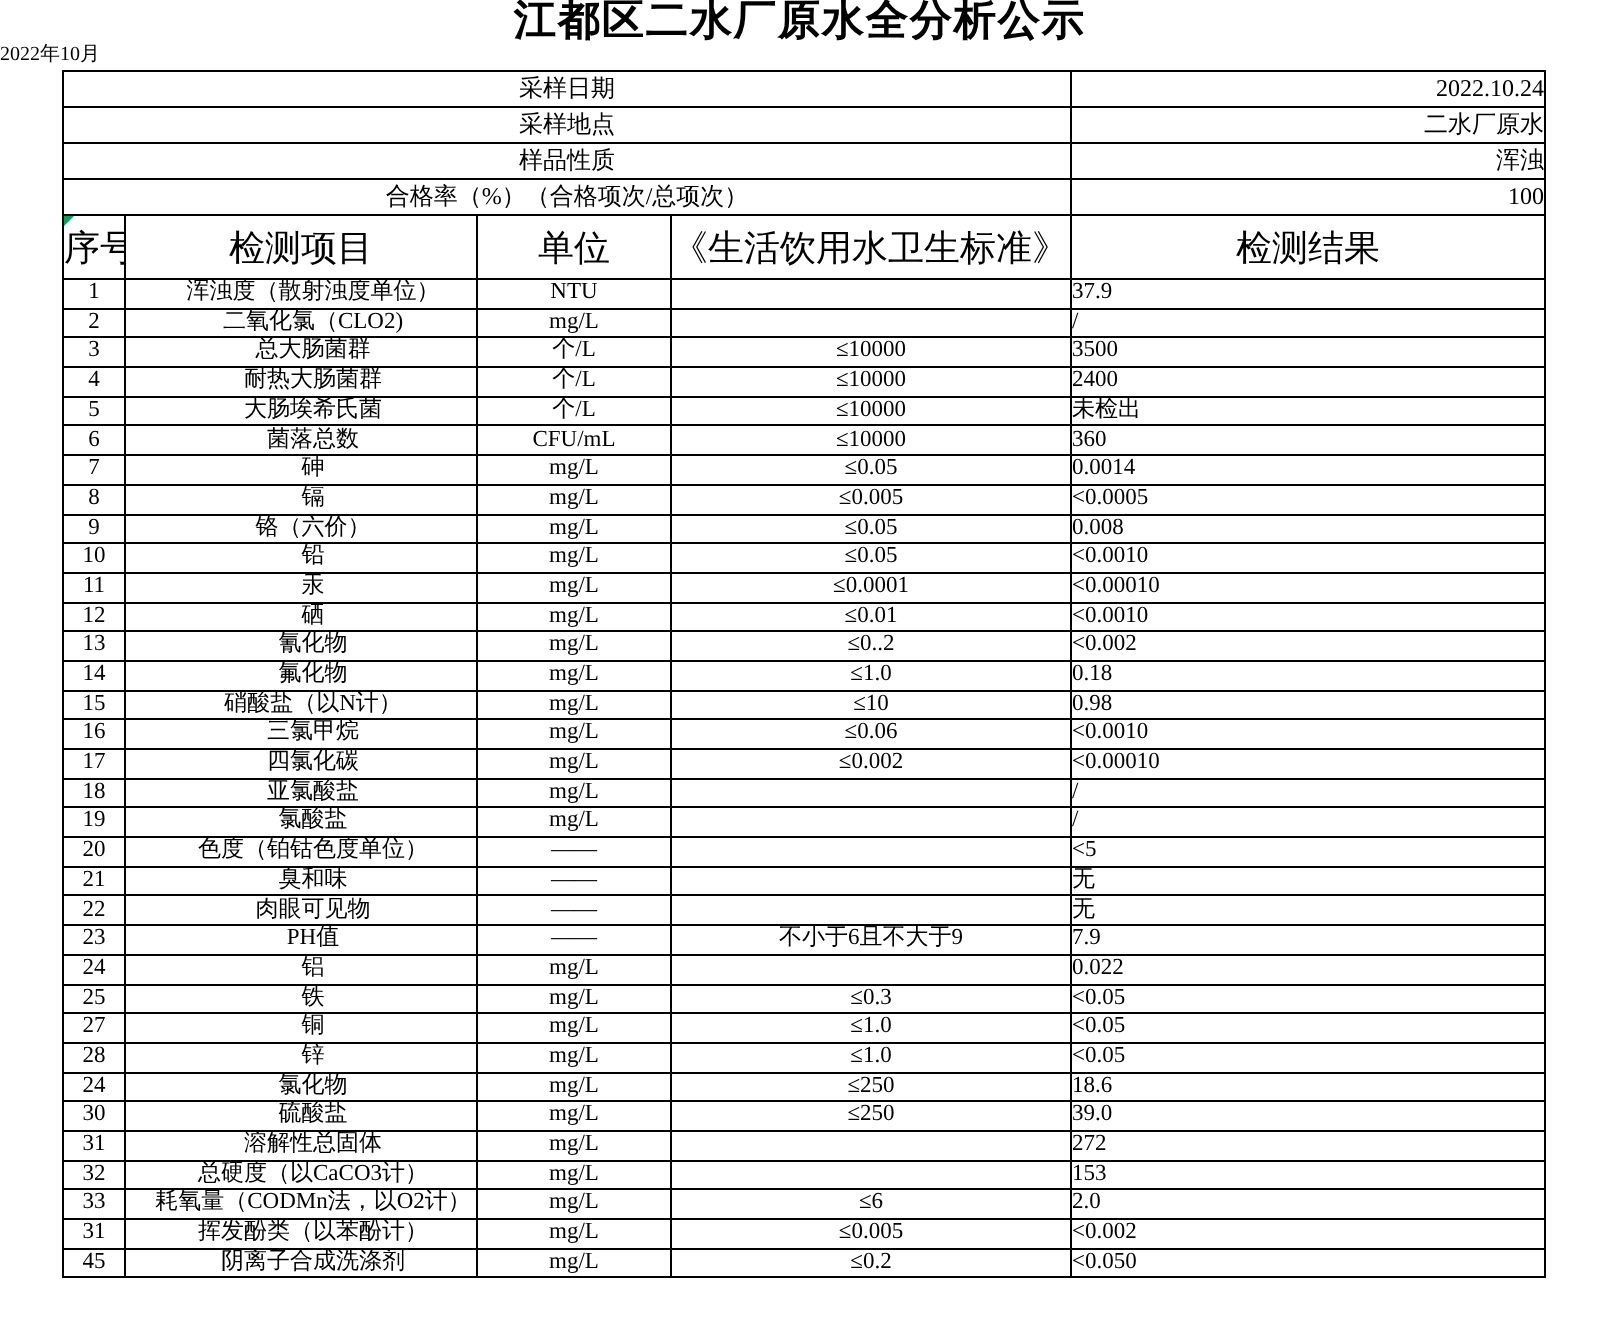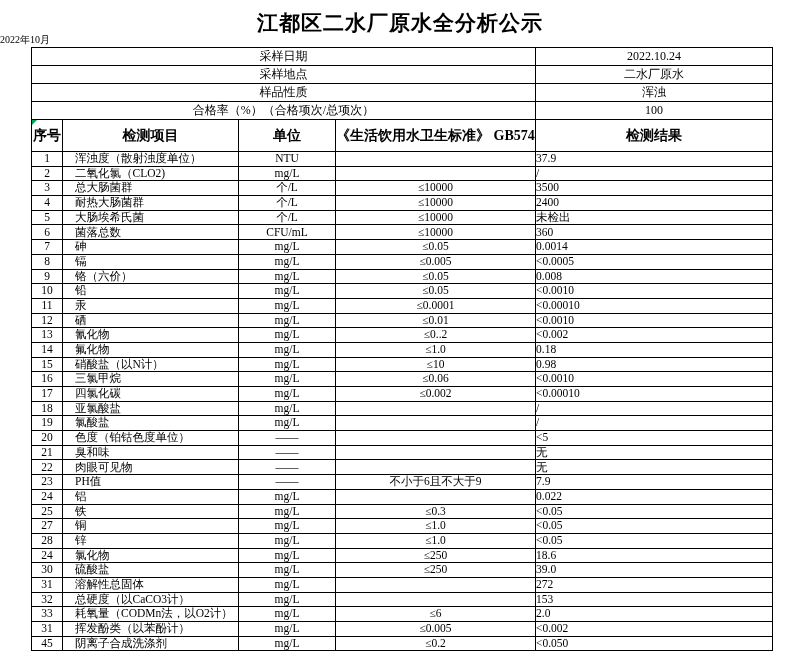--- a/index.html
+++ b/index.html
@@ -13,21 +13,20 @@
     height: 669px;
     font-family: "Liberation Serif", "DejaVu Serif", serif;
     overflow: hidden;
   }
   .title {
     text-align: center;
     font-family: "Liberation Sans", "DejaVu Sans", sans-serif;
     font-weight: bold;
     font-size: 21px;
     line-height: 22px;
-    padding-top: 12px;
     letter-spacing: 1px;
   }
   .subtitle {
     font-size: 10px;
     line-height: 11px;
   }
   table {
     border-collapse: collapse;
     table-layout: fixed;
     width: 741px;
@@ -36,31 +35,31 @@
   }
   td, th {
     border: 1px solid #000000;
     padding: 0;
     overflow: hidden;
     white-space: nowrap;
     vertical-align: middle;
   }
   .info-row { height: 18px; font-size: 12px; }
   .info-label { text-align: center; }
-  .info-value { text-align: center; }
+  .info-value { text-align: right; }
   .col-header-row { height: 32px; }
   th {
-    font-weight: bold;
+    font-weight: normal;
     text-align: center;
-    font-size: 14px;
+    font-size: 18px;
   }
   .data-row { height: 14.7px; font-size: 11.5px; }
   .data-row td { line-height: 1; }
   .c-seq   { text-align: center; }
-  .c-item  { text-align: left; padding-left: 12px; }
+  .c-item  { text-align: center; padding-left: 12px; }
   .c-unit  { text-align: center; }
   .c-std   { text-align: center; }
   .c-result{ }
   .seq-header { position: relative; }
   .corner {
     position: absolute;
     left: 0;
     top: 0;
     width: 0;
     height: 0;

